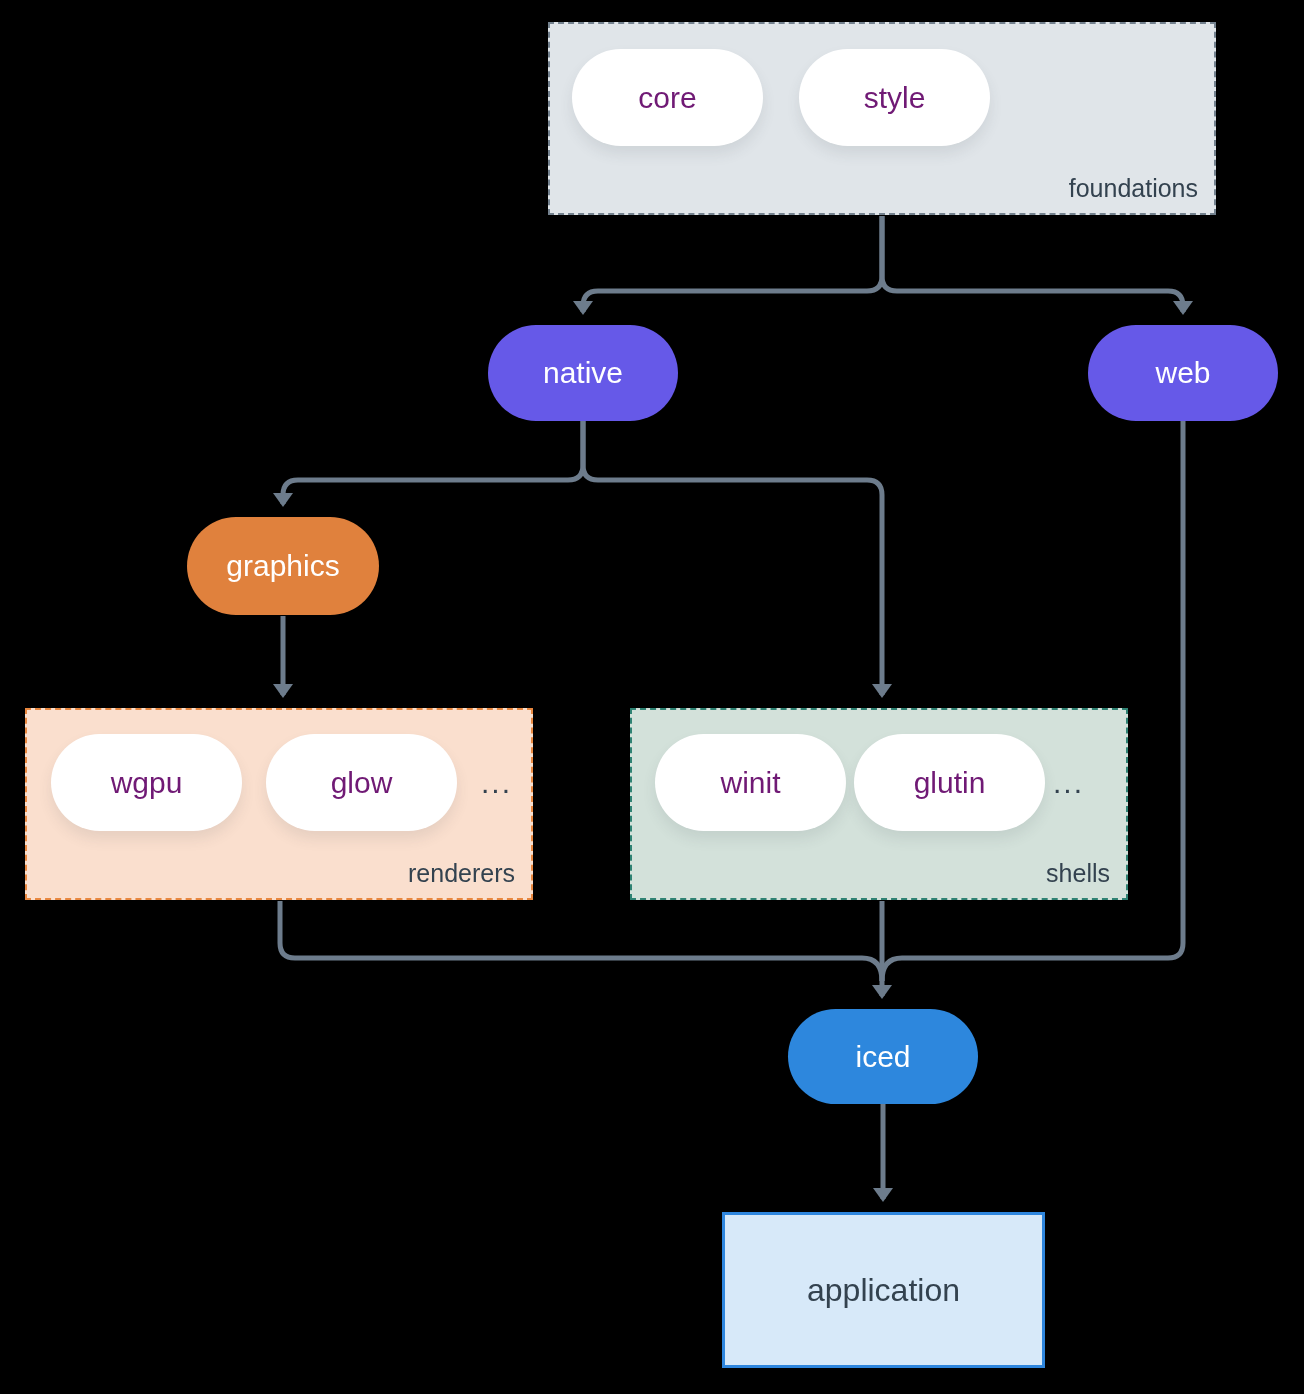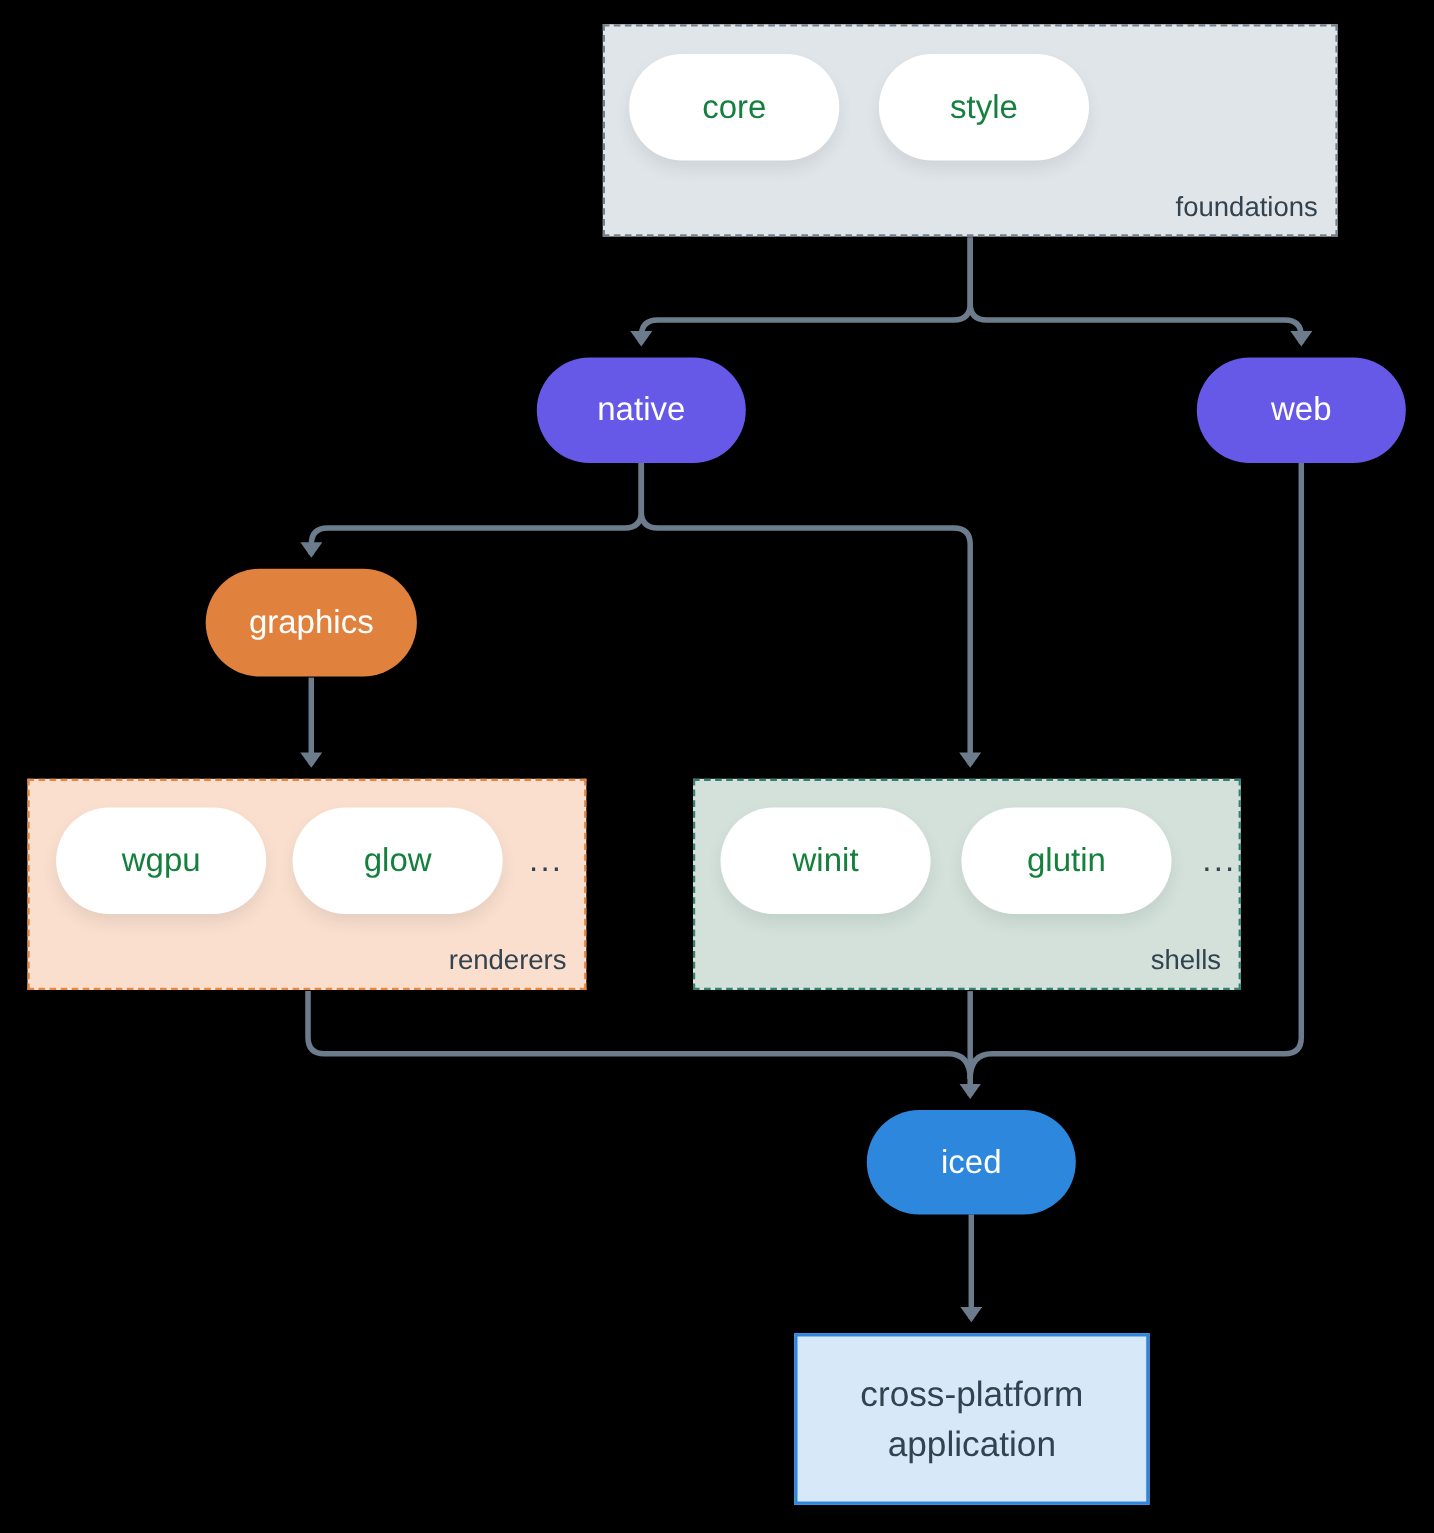--- a/index.html
+++ b/index.html
@@ -23,21 +23,21 @@
     font-size:25px;color:#33424f;
   }
   .pillrow{position:absolute;display:flex;align-items:center;}
   .pill{
     display:flex;align-items:center;justify-content:center;
     font-size:30px;
     border-radius:49px;
     box-sizing:border-box;
   }
   .pill.white{
-    background:#ffffff;color:#15803d;
+    background:#ffffff;color:#701a75;
     width:191px;height:97px;
     box-shadow:0 8px 14px rgba(60,70,80,0.10);
   }
   .ellipsis{
     font-size:30px;color:#33424f;letter-spacing:2px;
   }
   .node{
     position:absolute;
     display:flex;align-items:center;justify-content:center;
     color:#fff;font-size:30px;
@@ -99,28 +99,27 @@
   <div class="groupbox renderers" style="left:25px;top:708px;width:508px;height:192px;padding-left:14px;">
     <div class="pillrow" style="left:24px;top:24px;gap:24px;">
       <div class="pill white">wgpu</div>
       <div class="pill white">glow</div>
       <div class="ellipsis">...</div>
     </div>
     <div class="label">renderers</div>
   </div>
 
   <div class="groupbox shells" style="left:630px;top:708px;width:498px;height:192px;">
-    <div class="pillrow" style="left:23px;top:24px;gap:28px;justify-content:flex-end;">
+    <div class="pillrow" style="left:23px;top:24px;gap:8px;justify-content:flex-end;">
       <div class="pill white">winit</div>
       <div class="pill white">glutin</div>
       <div class="ellipsis">...</div>
     </div>
     <div class="label">shells</div>
   </div>
 
   <div class="node blue" style="left:788px;top:1009px;width:190px;height:95px;">iced</div>
 
   <div class="appbox" style="left:722px;top:1212px;width:323px;height:156px;">
-    <div>cross-platform</div>
     <div>application</div>
   </div>
 
 </div>
 
 </body></html>

